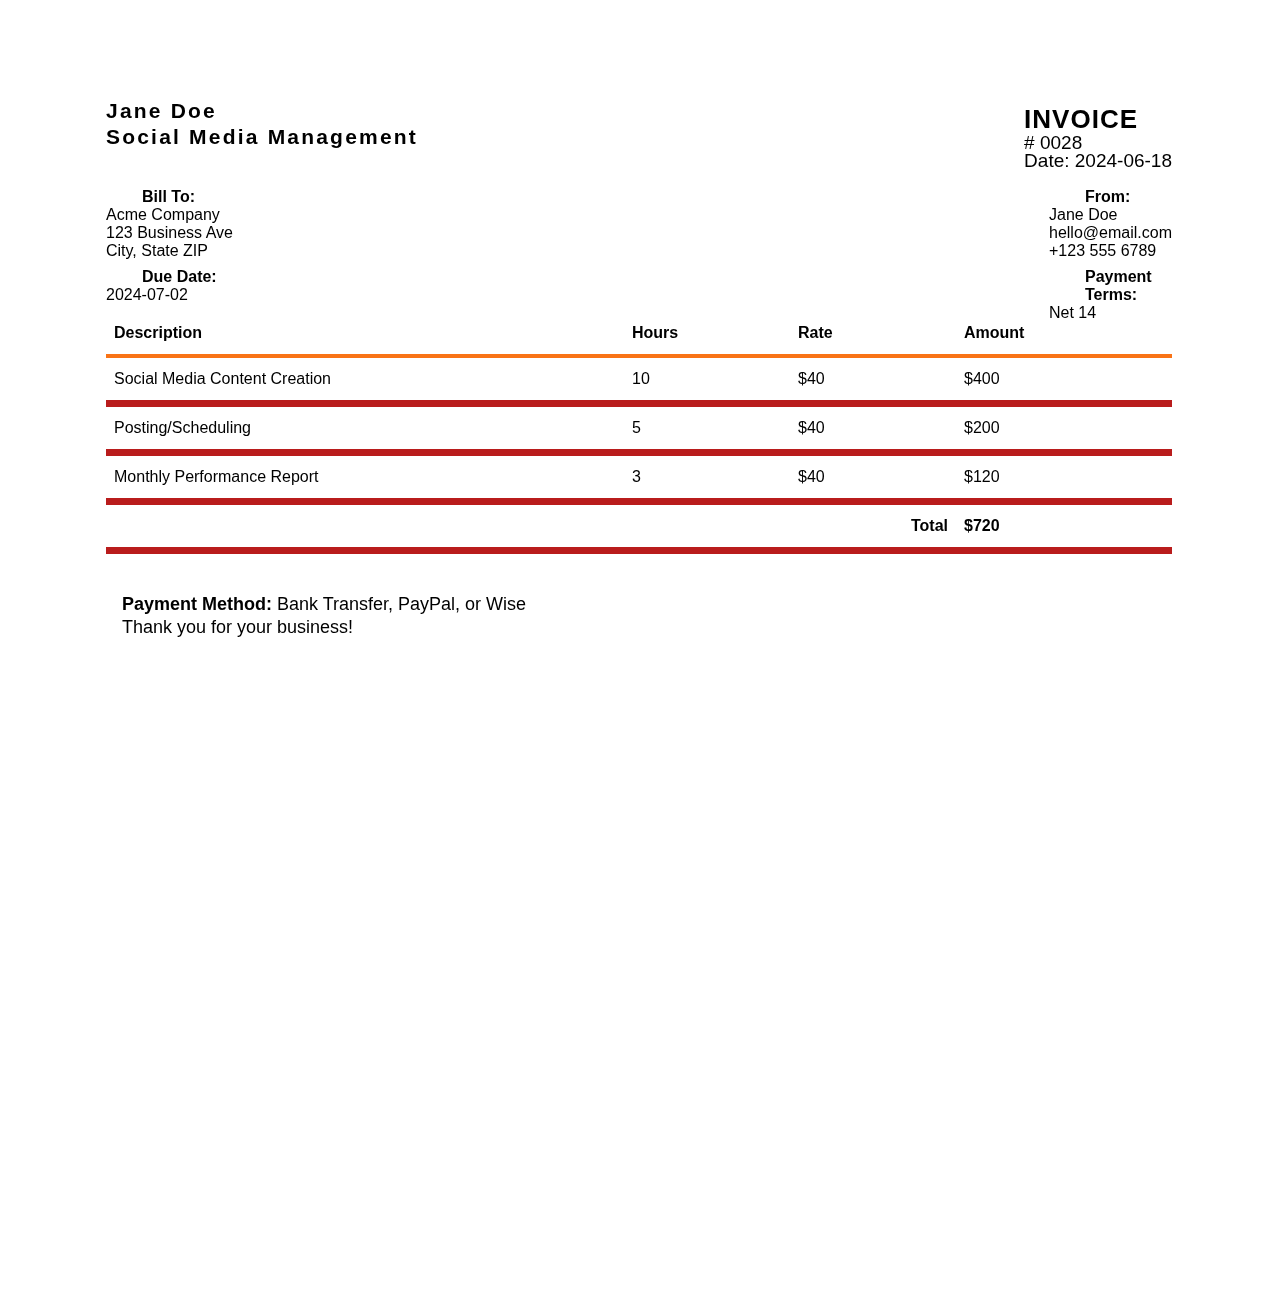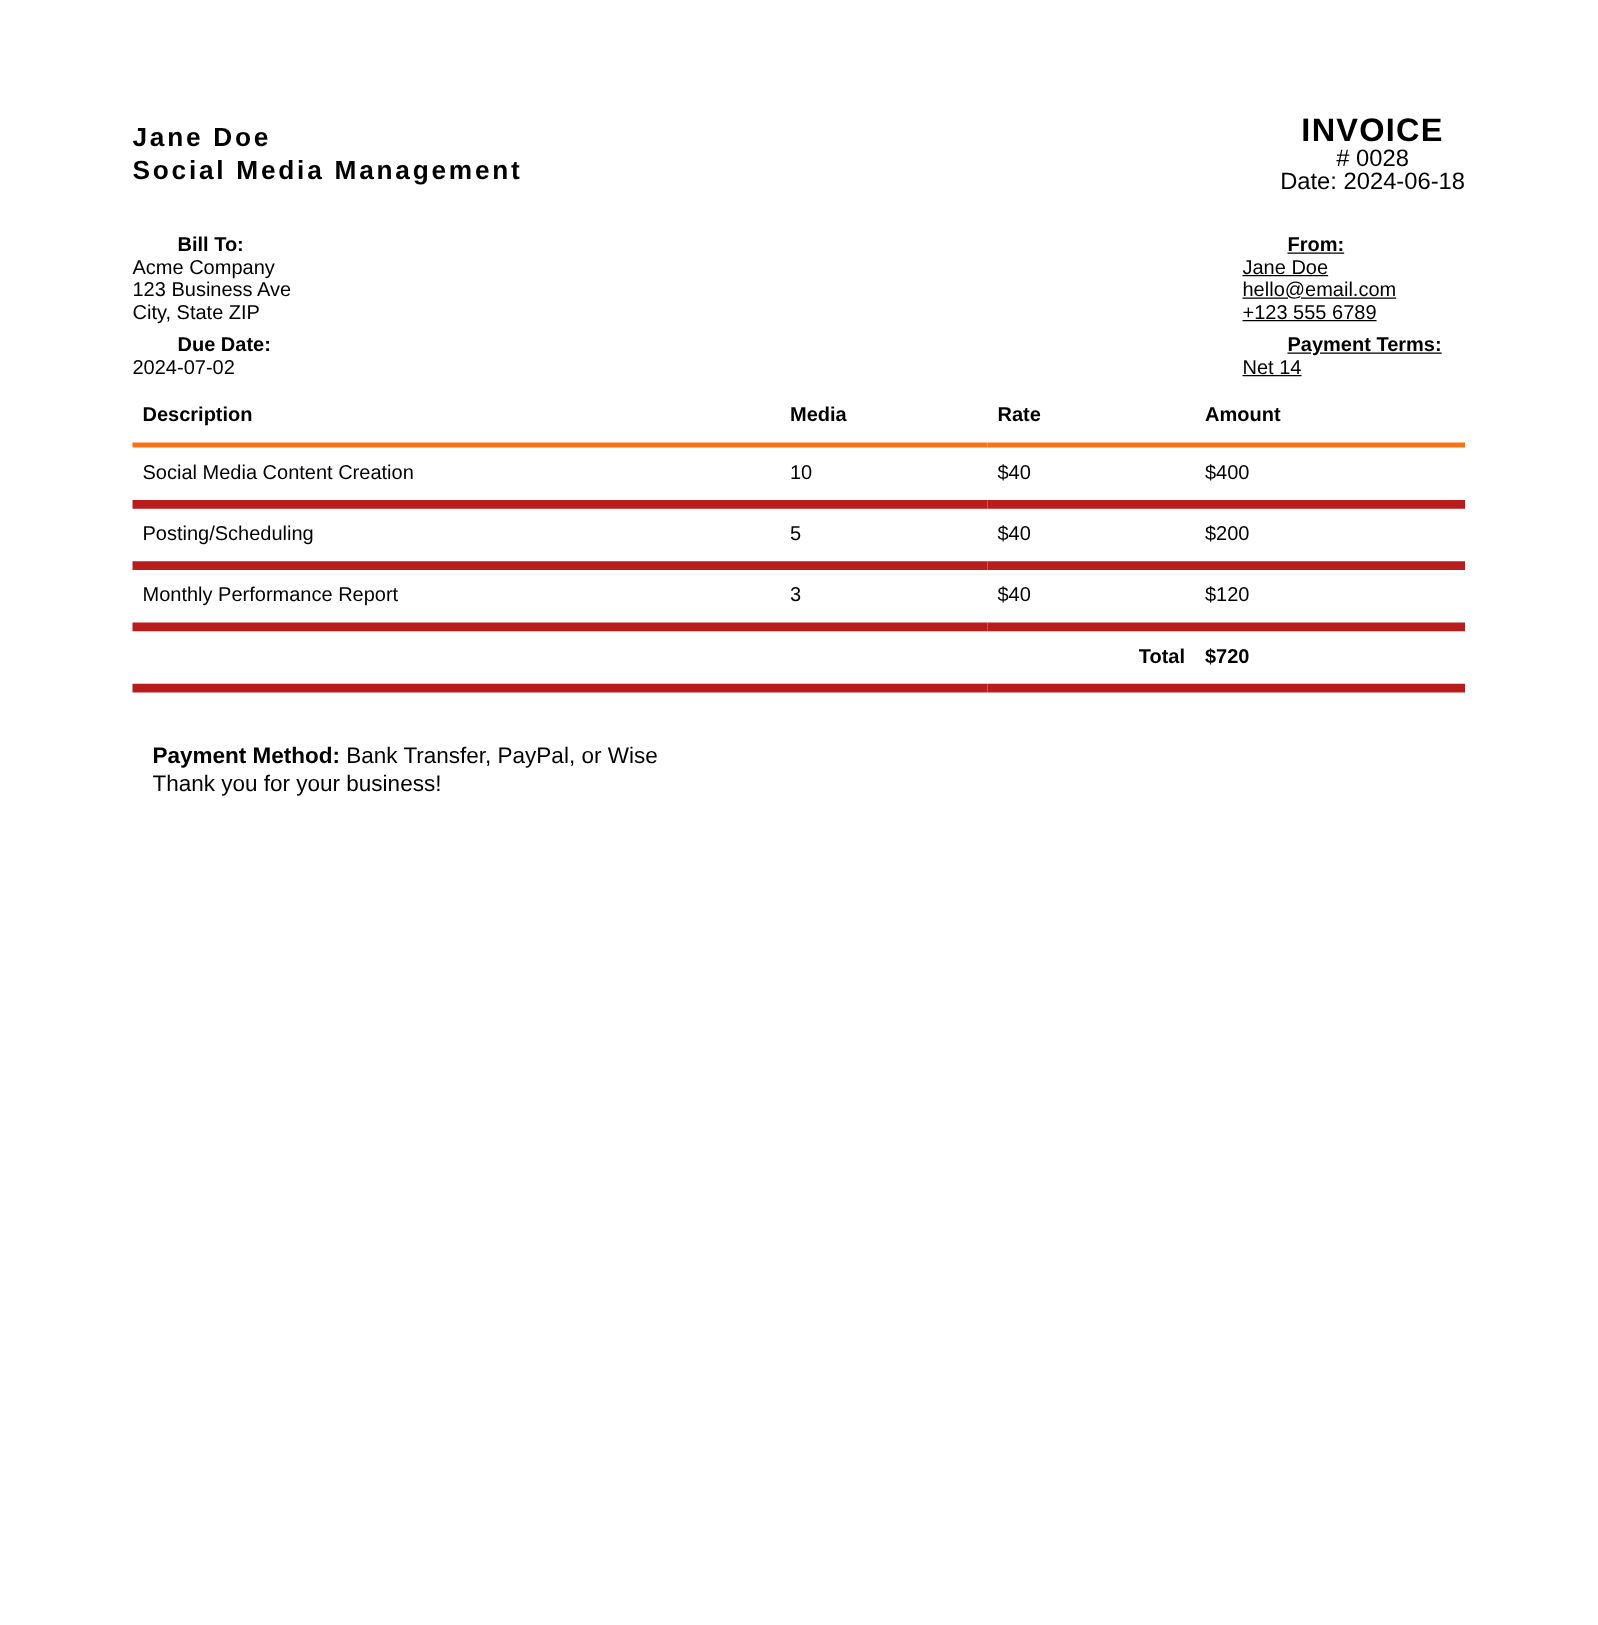--- a/index.html
+++ b/index.html
@@ -30,22 +30,22 @@
       left: 0;
       top: 98px;
       font-weight: bold;
       font-size: 21px;
       letter-spacing: 2.2px;
       line-height: 26px;
     }
     .invoice-meta {
       position: absolute;
       right: 0;
-      top: 89px;
-      text-align: center;
+      top: 104px;
+      text-align: left;
     }
     .invoice-title {
       font-weight: bold;
       font-size: 26px;
       letter-spacing: 1px;
       line-height: 30px;
     }
     .invoice-line {
       font-size: 19px;
       line-height: 18px;
@@ -56,21 +56,21 @@
       left: 0;
       width: 1066px;
     }
     .party {
       position: absolute;
       top: 0;
       line-height: 18px;
       font-size: 16px;
     }
     .party.left { left: 0; }
-    .party.right { left: 888px; text-decoration: underline; }
+    .party.right { left: 943px; }
     .party .label { font-weight: bold; margin-left: 36px; }
     .party .gap { height: 8px; }
     table.items {
       position: absolute;
       top: 312px;
       left: 0;
       width: 1066px;
       border-collapse: collapse;
       font-size: 16px;
     }
@@ -144,21 +144,21 @@
       <div class="gap"></div>
       <div class="label">Payment Terms:</div>
       <div>Net 14</div>
     </div>
   </div>
 
   <table class="items">
     <thead>
       <tr>
         <th class="col-desc">Description</th>
-        <th class="col-hours">Media</th>
+        <th class="col-hours">Hours</th>
         <th class="col-rate">Rate</th>
         <th class="col-amount">Amount</th>
       </tr>
     </thead>
     <tbody>
       <tr>
         <td>Social Media Content Creation</td>
         <td>10</td>
         <td>$40</td>
         <td>$400</td>

